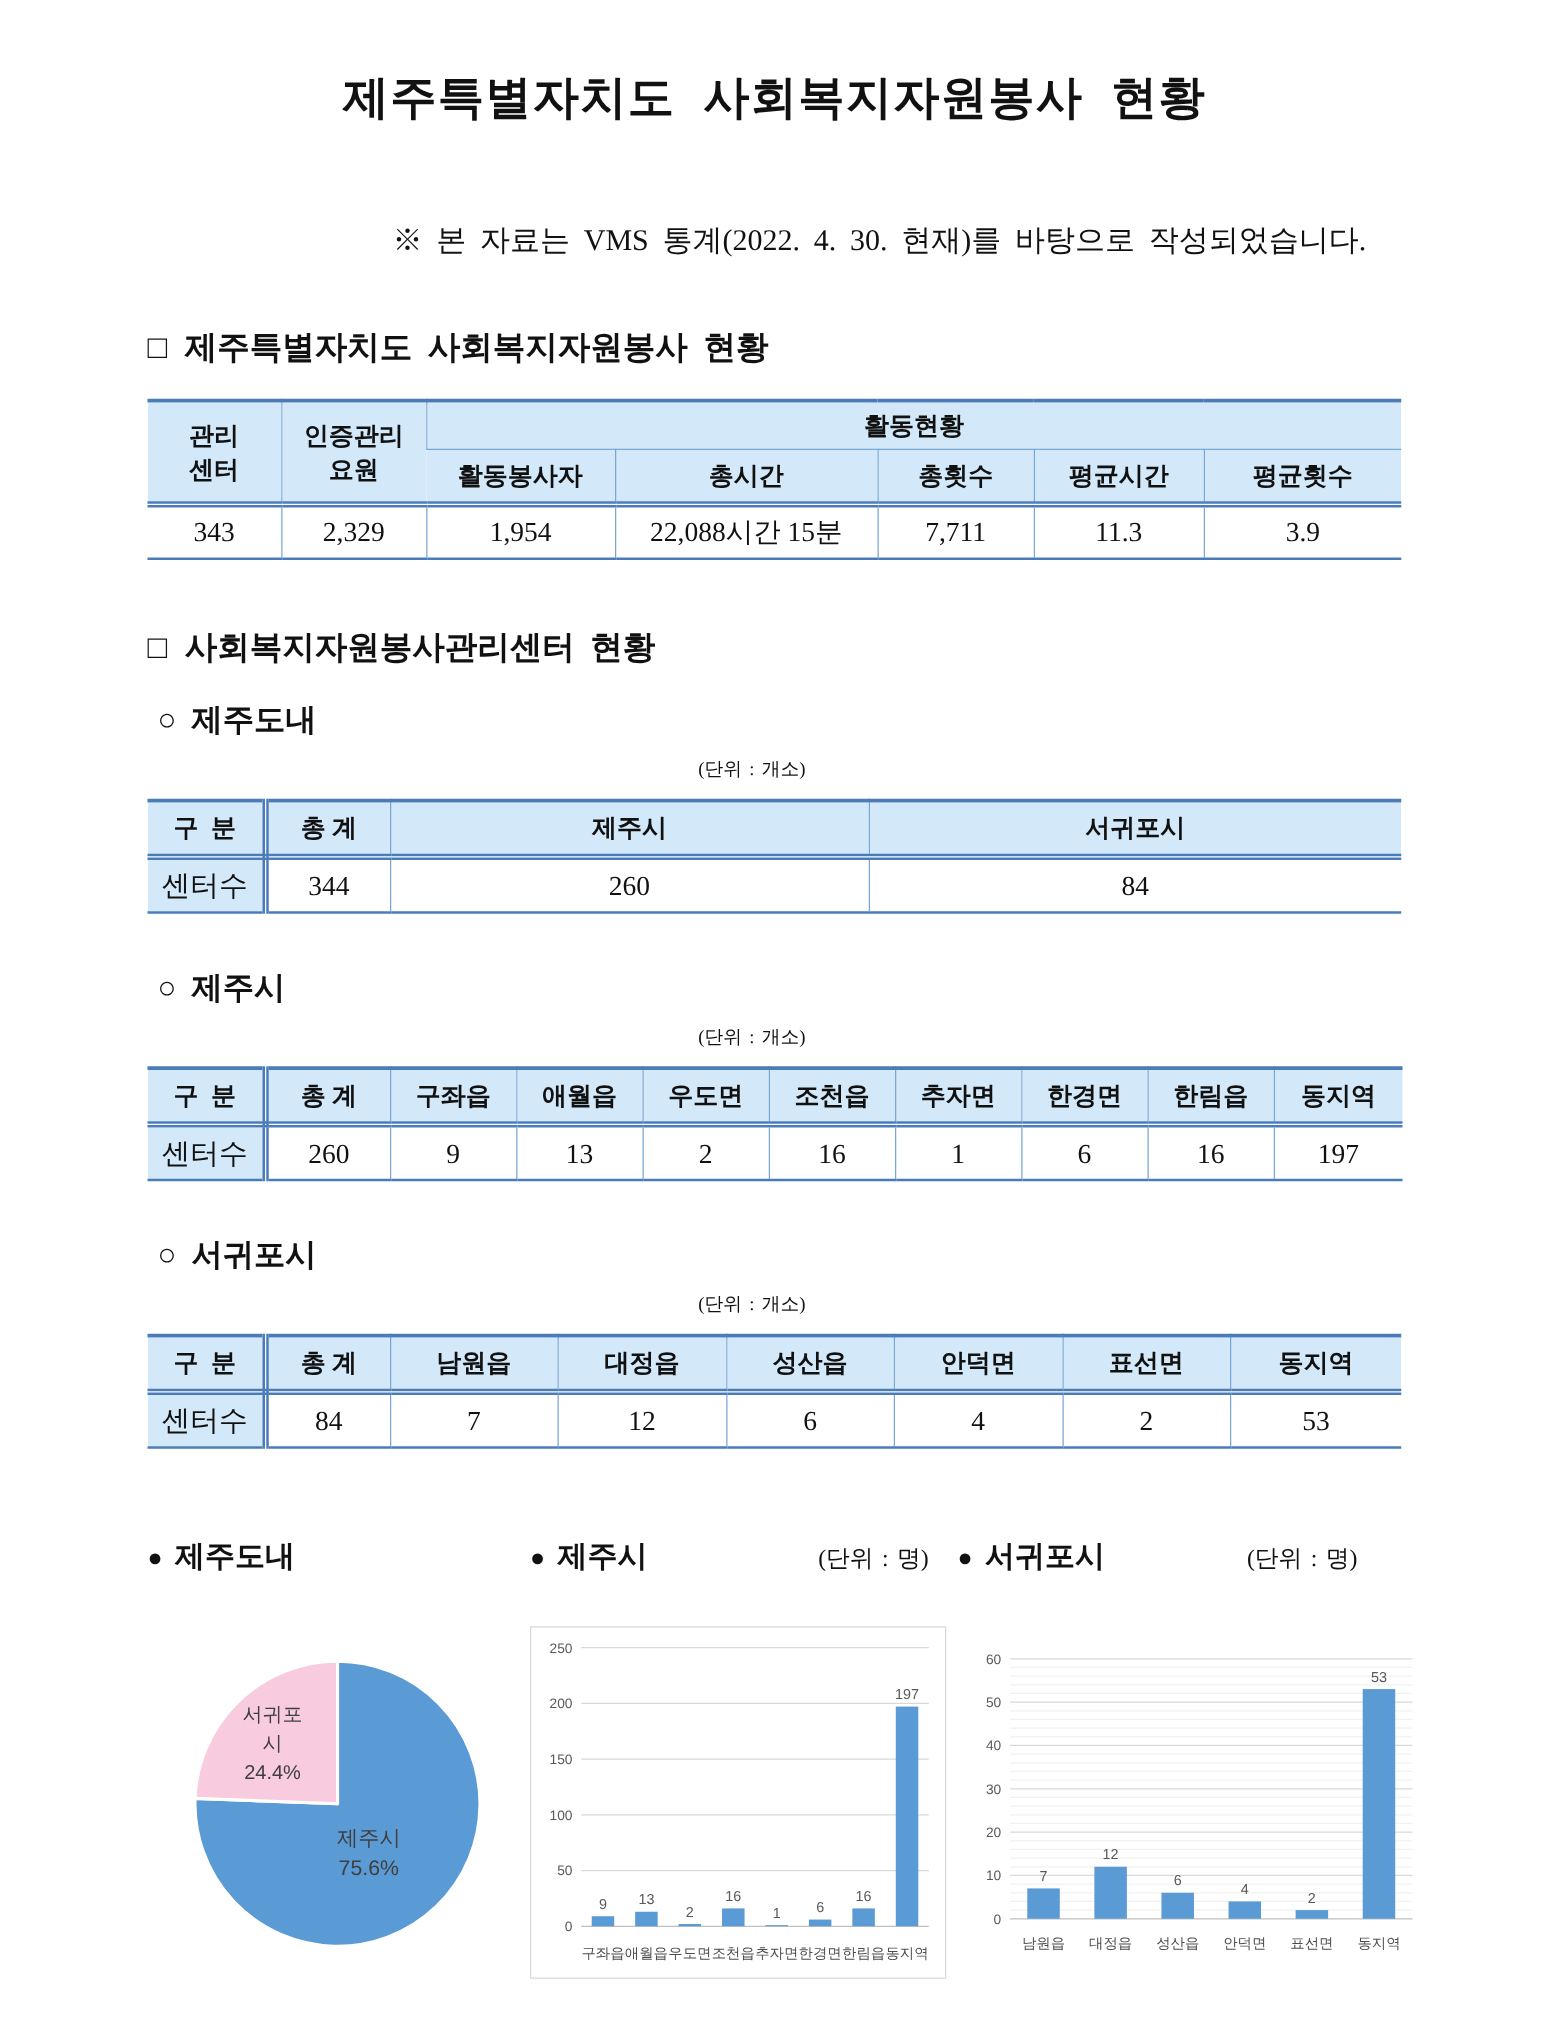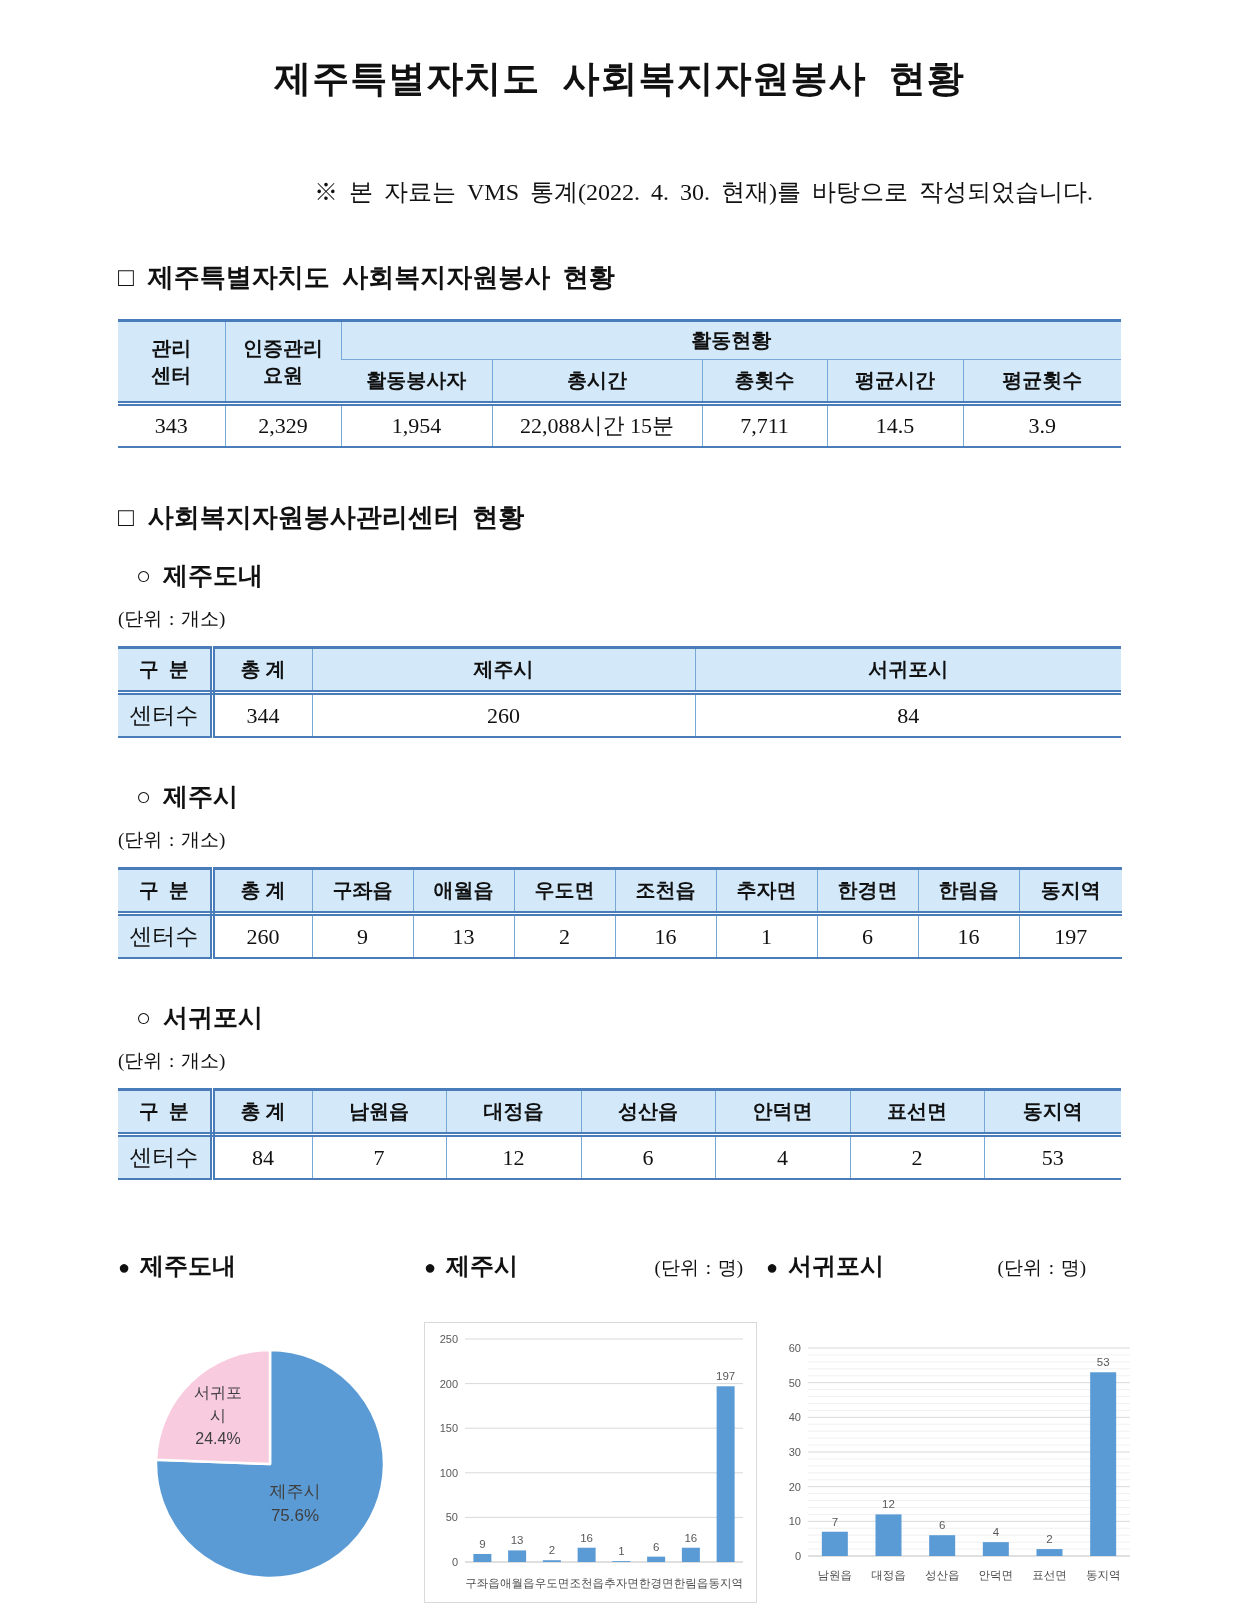--- a/index.html
+++ b/index.html
@@ -10,23 +10,23 @@
   }
   html,body{margin:0;padding:0;background:#fff;}
   body{width:1237px;min-height:1616px;font-family:"Liberation Serif","DejaVu Serif",serif;color:var(--ink);}
   .page{box-sizing:border-box;width:1237px;min-height:1616px;padding:56px 116px 30px 118px;background:#fff;}
 
   .doc-title{font-size:37px;font-weight:bold;text-align:center;margin:0;word-spacing:12px;letter-spacing:1px;line-height:1.25;}
   .note{margin:74px 28px 0 0;text-align:right;font-size:24px;word-spacing:5px;}
 
   .sec-h{margin-top:52px;font-size:26px;font-weight:bold;word-spacing:6px;}
   .sec-h .marker{margin-right:14px;font-weight:normal;}
-  .sub-h{margin-top:24px;margin-left:18px;font-size:25px;font-weight:bold;word-spacing:4px;}
+  .sub-h{margin-top:24px;margin-left:8px;font-size:25px;font-weight:bold;word-spacing:4px;}
   .sub-h .marker{margin-right:12px;font-weight:normal;}
-  .unit{ text-align:left;font-size:19px;margin:14px 36px 14px 0;word-spacing:2px;}
+  .unit{ text-align:center;font-size:15px;margin:14px 36px 14px 0;word-spacing:2px;}
 
   table.doc-table{border-collapse:collapse;table-layout:fixed;width:1003px;border-top:3px solid var(--line-strong);margin-top:2px;}
   .doc-table th,.doc-table td{border-left:1px solid var(--line-thin);text-align:center;vertical-align:middle;white-space:pre;overflow:hidden;}
   .doc-table th:first-child,.doc-table td:first-child{border-left:none;}
   .doc-table th{background:var(--hdr-bg);font-size:20px;font-weight:bold;padding:7px 2px;}
   .doc-table th.hb{border-bottom:5px double var(--line-strong);}
   .doc-table th.group{border-bottom:1px solid var(--line-thin);padding:5px 2px;}
   .doc-table td{font-size:22px;padding:5px 2px;border-bottom:2px solid var(--line-strong);background:#fff;}
   .doc-table td.rowlabel{background:var(--hdr-bg);font-weight:normal;font-size:23px;}
   .doc-table .sep{border-right:5px double var(--line-strong);}
@@ -87,21 +87,21 @@
             <th class="hb">평균횟수</th>
           </tr>
         </thead>
         <tbody>
           <tr>
             <td>343</td>
             <td>2,329</td>
             <td>1,954</td>
             <td>22,088시간 15분</td>
             <td>7,711</td>
-            <td>14.5</td>
+            <td>11.3</td>
             <td>3.9</td>
           </tr>
         </tbody>
       </table>
     </div>
 
   <div class="sec-h">
     <span class="marker">□</span><span>사회복지자원봉사관리센터 현황</span>
   </div>
 

